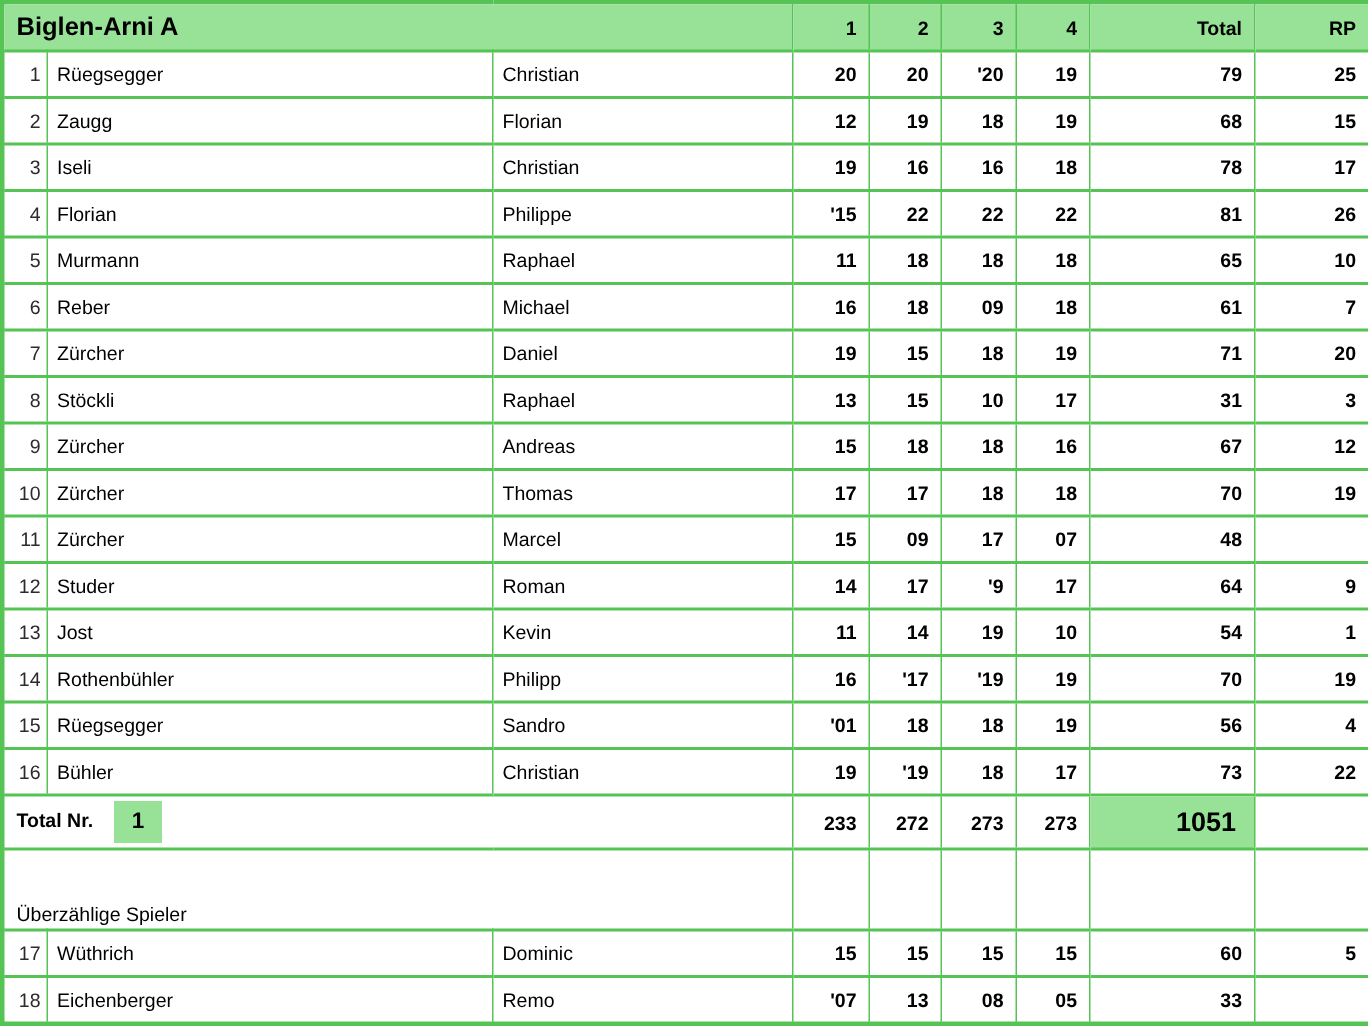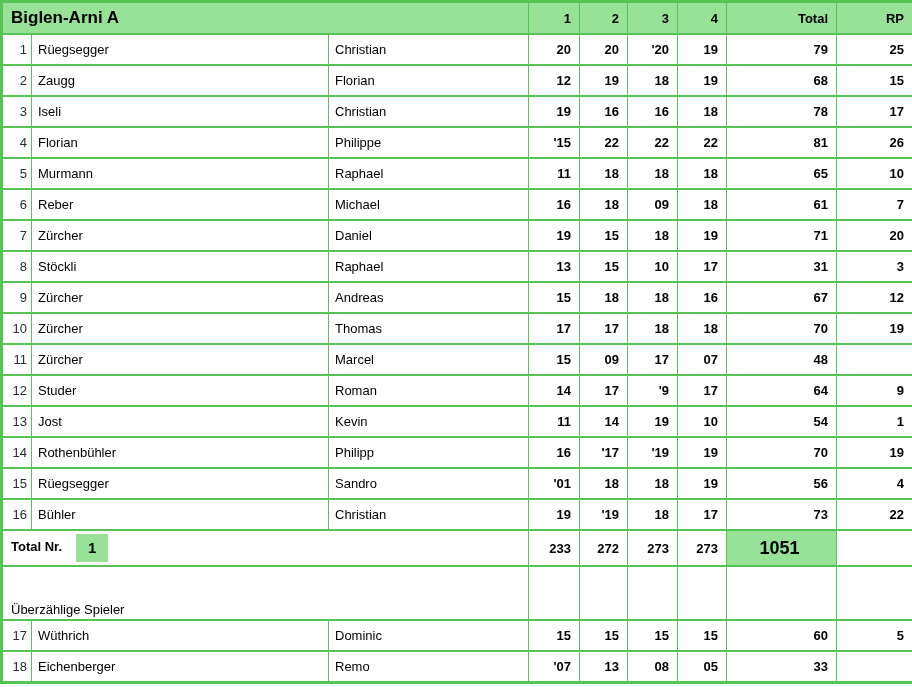--- a/index.html
+++ b/index.html
@@ -30,21 +30,21 @@
   td.rank{text-align:right;font-weight:normal;color:#2b2b2b;padding-right:4px}
   td.name{font-weight:normal;padding-left:6px}
   td.num{text-align:right;font-weight:bold}
   tr.totalrow td{height:34px}
   td.totlabel{font-weight:bold;padding-left:8px}
   .nr-box{
     display:inline-block;background:#97E297;min-width:32px;height:28px;
     line-height:28px;text-align:center;font-weight:bold;font-size:15px;
     margin-left:14px;vertical-align:middle;
   }
-  td.grand{background:#97E297;font-size:18px;font-weight:bold;text-align:center;padding-right:12px}
+  td.grand{background:#97E297;font-size:18px;font-weight:bold;text-align:right;padding-right:12px}
   tr.extrarow td{height:50px}
   td.extralabel{vertical-align:bottom;padding-bottom:2px;padding-left:8px;font-weight:normal}
 </style>
 </head>
 <body>
 
 <div class="wrap">
 <table>
   <colgroup>
     <col style="width:30px">

